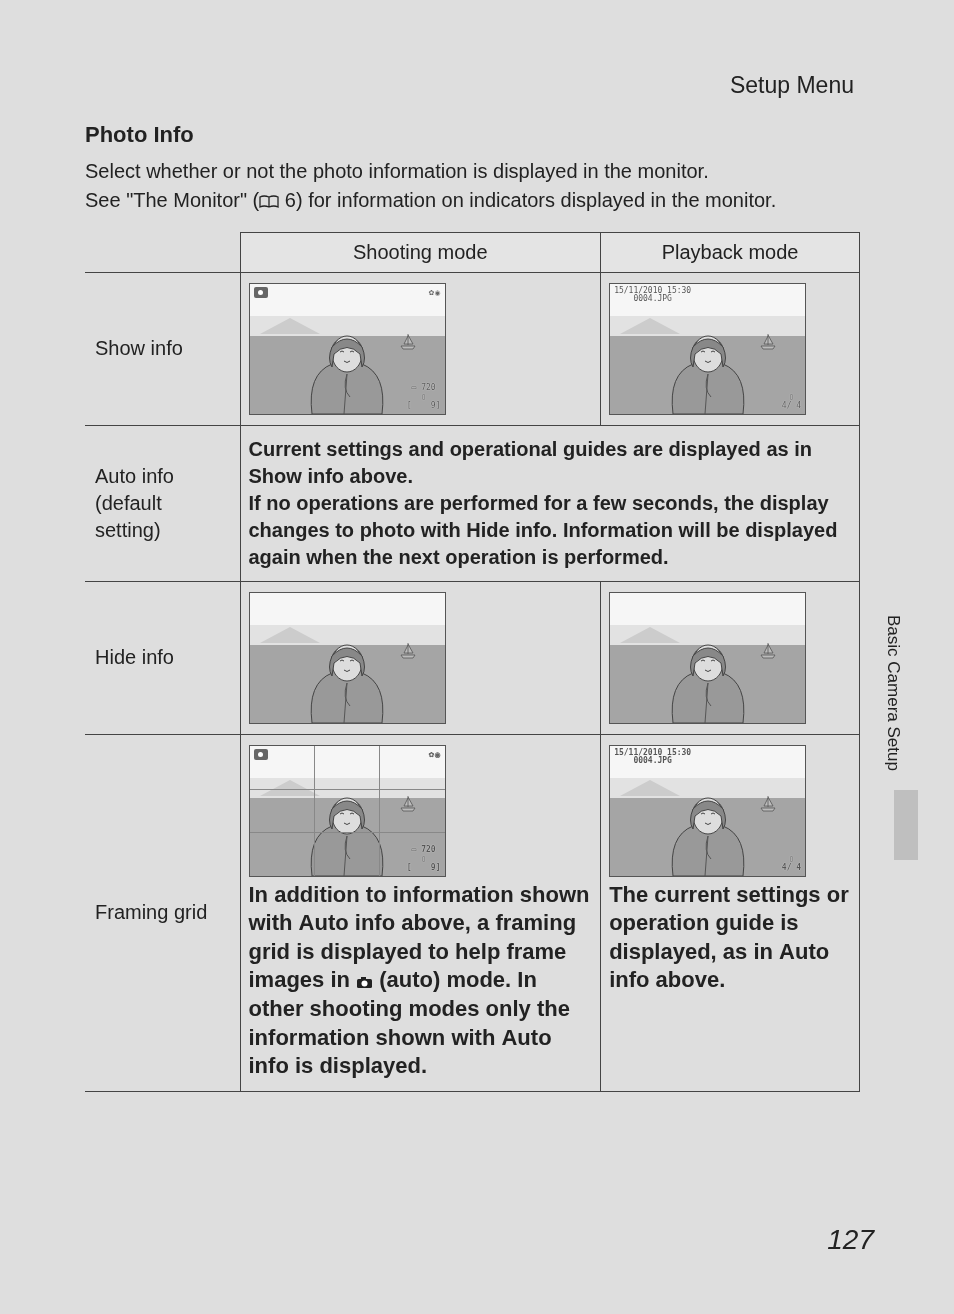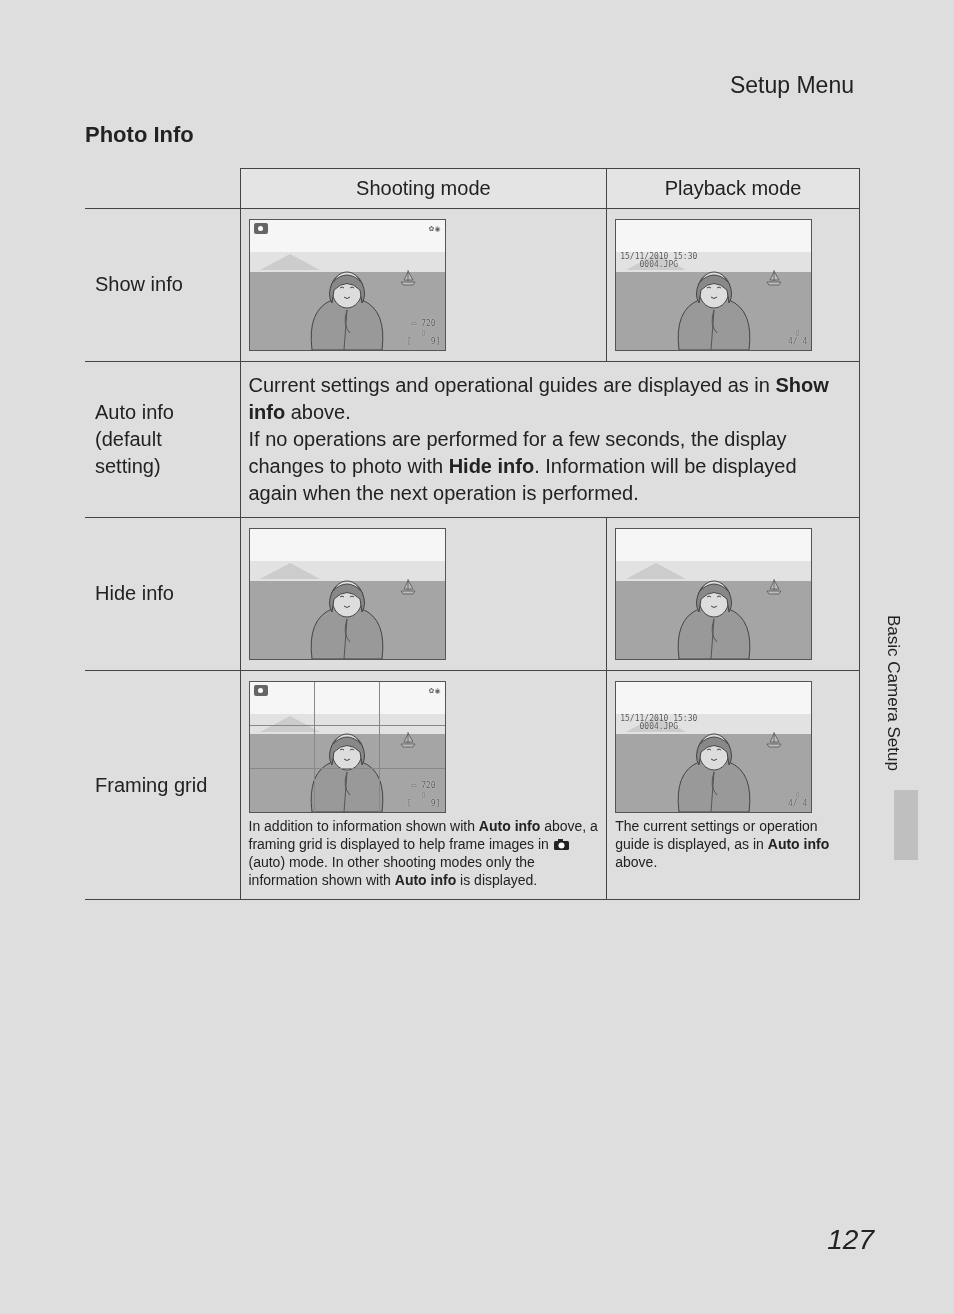--- a/index.html
+++ b/index.html
@@ -53,20 +53,21 @@
     }
     td.rowlabel {
       padding: 6px 10px;
       width: 155px;
       vertical-align: middle;
     }
     td.cell {
       padding: 10px 8px;
       text-align: left;
       vertical-align: top;
+      font-weight: bold;
     }
     td.imgcell {
       text-align: center;
       padding: 10px 8px;
     }
     .illus {
       width: 197px;
       height: 132px;
       border: 1px solid #555;
       position: relative;
@@ -86,21 +87,20 @@
     .grid-overlay .hg { height: 1px; width: 100%; left: 0; }
     .vg1 { left: 33.3%; } .vg2 { left: 66.6%; }
     .hg1 { top: 33.3%; } .hg2 { top: 66.6%; }
     .info-text {
       position: absolute;
       font-family: monospace;
       font-size: 8px;
       color: #555;
       text-shadow: 0 0 1px #fff;
       line-height: 1.1;
-      margin-top: 30px;
     }
     .tl { top: 3px; left: 4px; }
     .tl-icon {
       position: absolute;
       top: 3px; left: 4px;
       width: 14px; height: 11px;
       background: #666; border-radius: 2px;
     }
     .tl-icon::after {
       content: "";
@@ -110,21 +110,21 @@
       background: #fff; border-radius: 50%;
     }
     .br { bottom: 3px; right: 4px; text-align: center; }
     .tr-icons {
       position: absolute; top: 4px; right: 4px;
       font-size: 7px; color: #666;
     }
     .caption {
       text-align: left;
       margin-top: 4px;
-      font-size: 14px;
+      font-size: 22px;
       line-height: 1.3;
     }
     .side-label {
       position: absolute;
       top: 615px;
       right: 50px;
       writing-mode: vertical-rl;
       font-size: 17px;
     }
     .side-tab {
@@ -167,20 +167,28 @@
       right: 28px; top: 48px;
     }
   </style>
 </head>
 <body>
 
 <div class="header-right">Setup Menu</div>
 
 <div class="content">
   <div class="section-title">Photo Info</div>
+  <div class="intro">
+    <p>Select whether or not the photo information is displayed in the monitor.</p>
+    <p>
+      <span>See "The Monitor" (</span><svg class="page-ref-icon" width="20" height="14" viewBox="0 0 20 14">
+          <path d="M1 2 Q5 0 10 2 Q15 0 19 2 V12 Q15 10 10 12 Q5 10 1 12 Z M10 2 V12" fill="none" stroke="#222" stroke-width="1.3"></path>
+        </svg><span> 6) for information on indicators displayed in the monitor.</span>
+    </p>
+  </div>
 
   <table>
     <tbody>
         <tr>
       <th class="corner"></th>
       <th>Shooting mode</th>
       <th>Playback mode</th>
     </tr>
 
     <tr>

